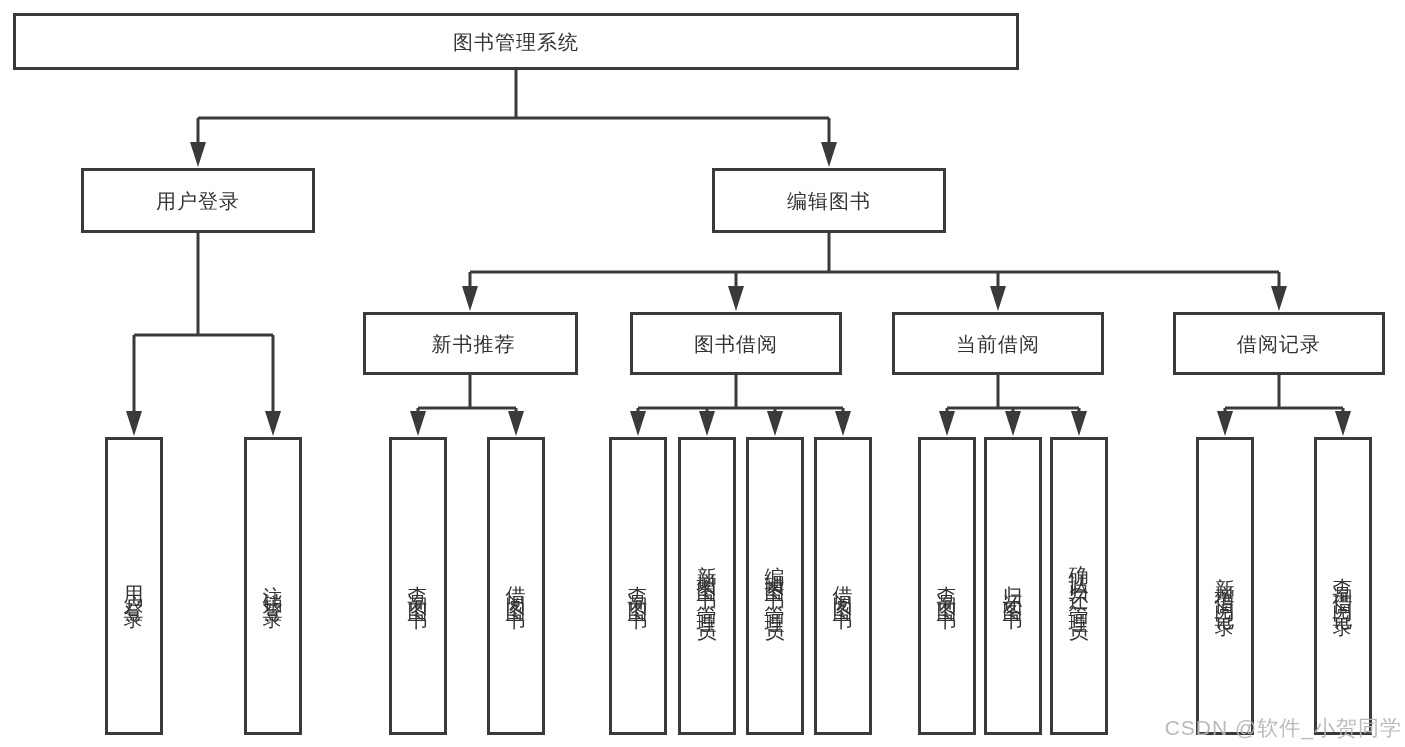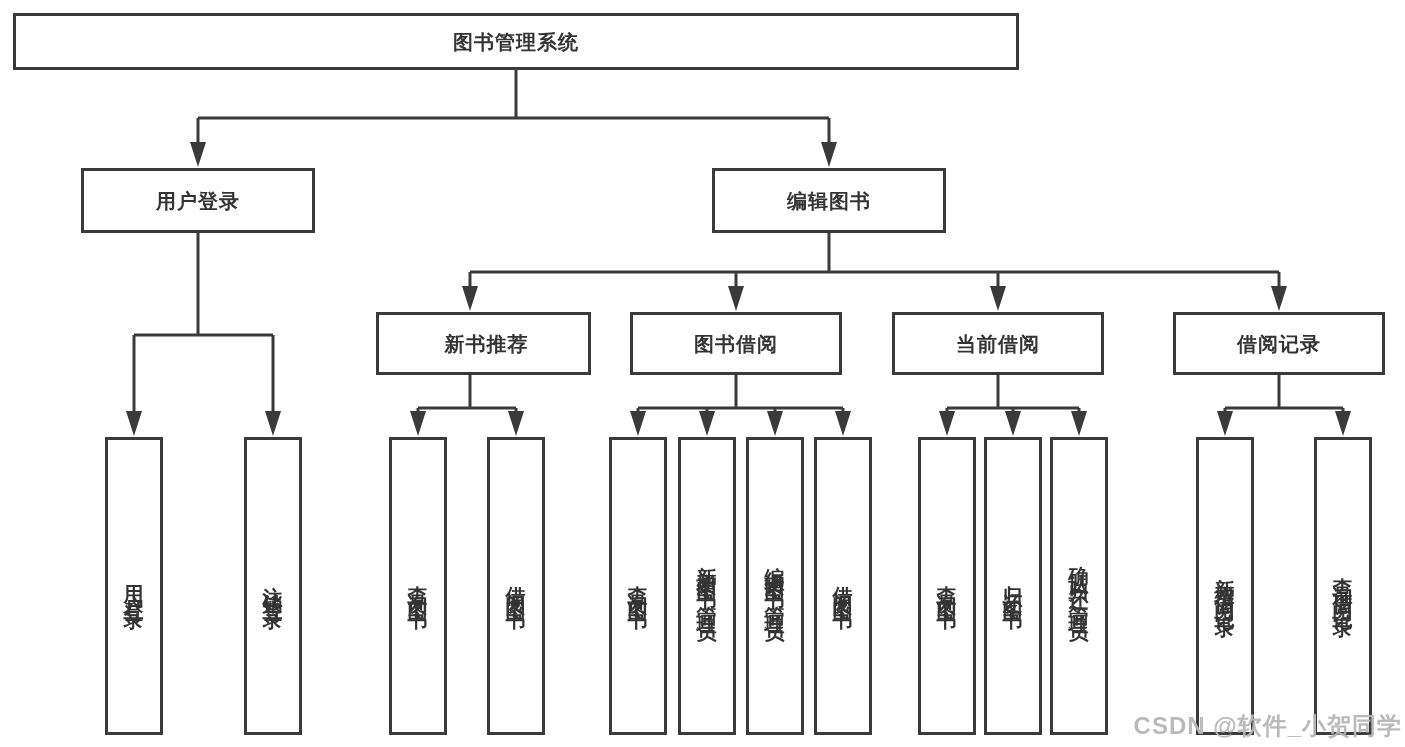--- a/index.html
+++ b/index.html
@@ -3,21 +3,20 @@
 <meta charset="utf-8">
 <style>
   html, body { margin: 0; padding: 0; background: #ffffff; }
   #canvas {
     position: relative;
     width: 1405px;
     height: 747px;
     background: #ffffff;
     font-family: "Liberation Sans", sans-serif;
     overflow: hidden;
-    font-weight: bold;
   }
   #connectors {
     position: absolute;
     top: 0; left: 0;
     width: 1405px; height: 747px;
   }
   .node {
     position: absolute;
     box-sizing: border-box;
     border: 3px solid #3a3a3a;
@@ -49,21 +48,21 @@
     text-orientation: mixed;
     font-size: 20px;
     line-height: 1;
     letter-spacing: 8px;
   }
   #watermark {
     position: absolute;
     right: 3px;
     bottom: 5px;
     color: rgba(182,182,182,0.95);
-    font-size: 24px;
+    font-size: 21px;
     letter-spacing: 1px;
     z-index: 10;
     white-space: nowrap;
   }
 </style>
 </head>
 <body>
 
 <div id="canvas">
 
@@ -90,21 +89,21 @@
       M939 411 L955 411 L947 436 Z  M1005 411 L1021 411 L1013 436 Z
       M1071 411 L1087 411 L1079 436 Z
       M1217 411 L1233 411 L1225 436 Z  M1335 411 L1351 411 L1343 436 Z"></path>
   </svg>
 
   <div class="node root">图书管理系统</div>
 
   <div class="node lvl2" style="left:81px;">用户登录</div>
   <div class="node lvl2" style="left:712px;">编辑图书</div>
 
-  <div class="node lvl3" style="left:376px;width:215px;padding-left:6px;">新书推荐</div>
+  <div class="node lvl3" style="left:363px;width:215px;padding-left:6px;">新书推荐</div>
   <div class="node lvl3" style="left:630px;width:212px;">图书借阅</div>
   <div class="node lvl3" style="left:892px;width:212px;">当前借阅</div>
   <div class="node lvl3" style="left:1173px;width:212px;">借阅记录</div>
 
   <div class="leaf" style="left:105px;">用户登录</div>
   <div class="leaf" style="left:244px;">注销登录</div>
 
   <div class="leaf" style="left:389px;">查询图书</div>
   <div class="leaf" style="left:487px;">借阅图书</div>
 

